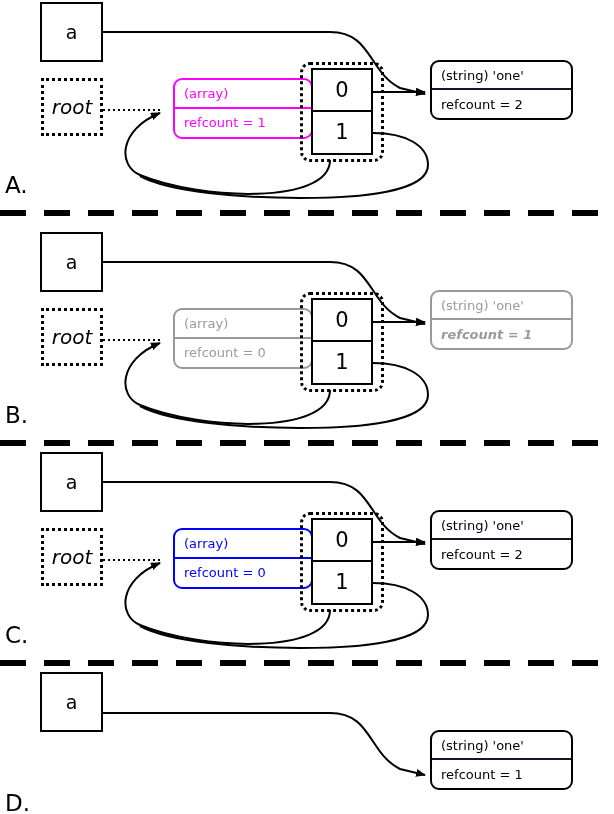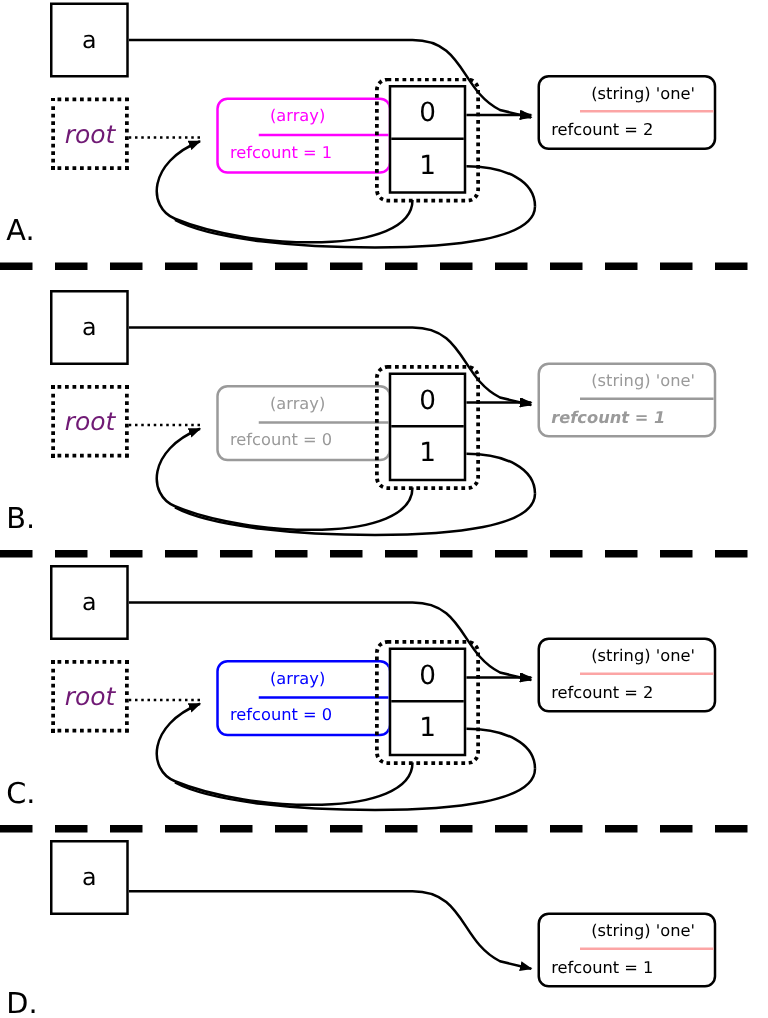--- a/index.html
+++ b/index.html
@@ -44,21 +44,21 @@
   
   .root-box {
     position: absolute;
     border: 3px dotted #000;
     background: #fff;
     display: flex;
     align-items: center;
     justify-content: center;
     font-size: 20px;
     font-style: italic;
-    color: #701a75;
+    color: #000000;
     box-sizing: border-box;
   }
 
   
   .zval {
     position: absolute;
     box-sizing: border-box;
     border: 2px solid #000;
     border-radius: 9px;
     background: #fff;
@@ -68,22 +68,21 @@
     box-sizing: border-box;
     height: 50%;
     display: flex;
     align-items: center;
     padding-left: 9px;
     font-size: 13px;
     color: #000;
     white-space: nowrap;
   }
   .zval .row.top {
-    border-bottom: 2px solid #fca5a5;
-    margin-left: 32px;
+    border-bottom: 2px solid #0f172a;
   }
   .zval.magenta { border-color: #ff00ff; }
   .zval.magenta .row { color: #ff00ff; }
   .zval.magenta .row.top { border-bottom-color: #ff00ff; }
   .zval.blue { border-color: #0000ff; }
   .zval.blue .row { color: #0000ff; }
   .zval.blue .row.top { border-bottom-color: #0000ff; }
   .zval.gray { border-color: #9a9a9a; }
   .zval.gray .row { color: #9a9a9a; }
   .zval.gray .row.top { border-bottom-color: #9a9a9a; }

